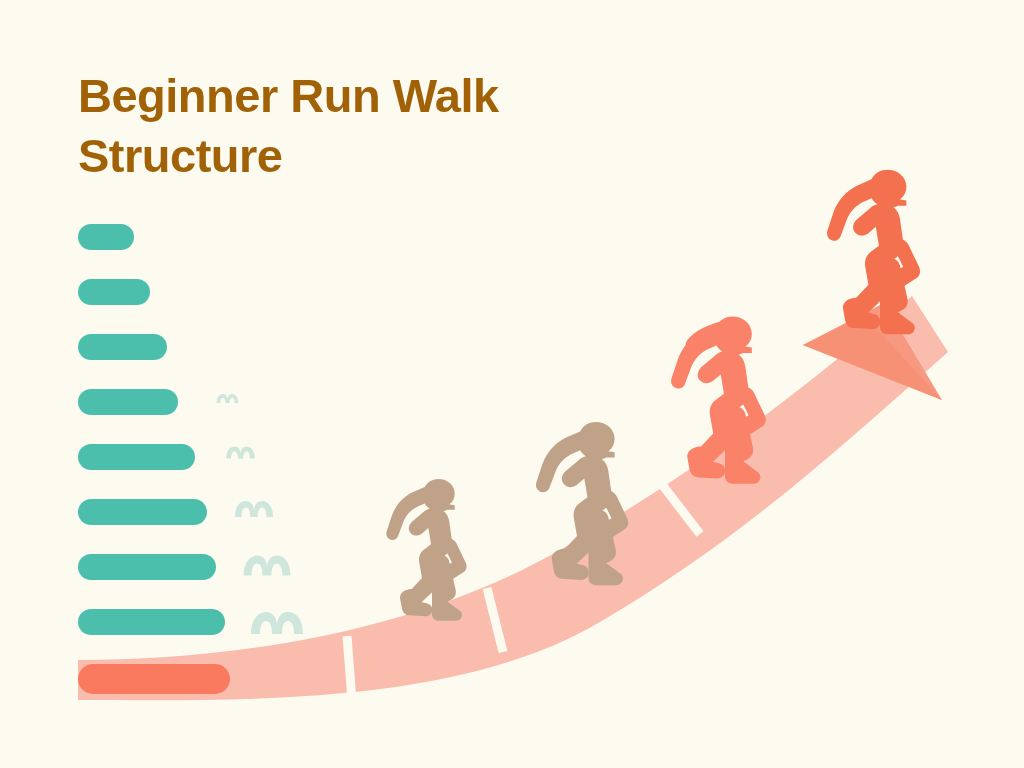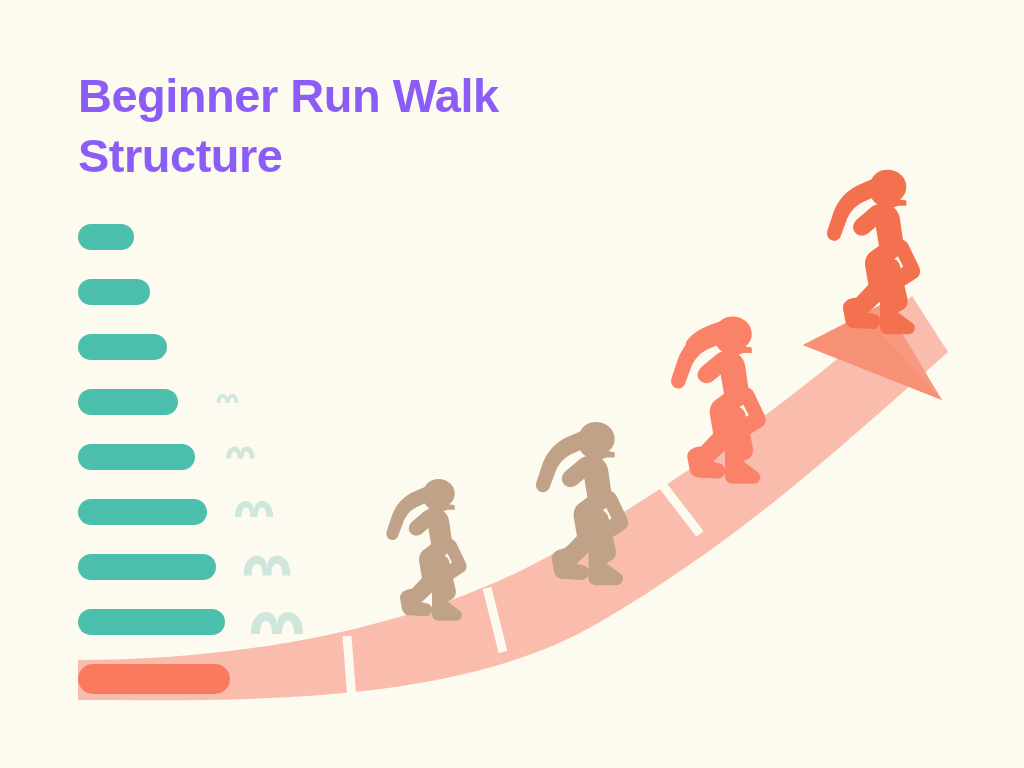--- a/index.html
+++ b/index.html
@@ -35,21 +35,21 @@
     top: 0;
     width: 1024px;
     height: 768px;
   }
 </style>
 </head>
 <body>
 
 <div id="canvas" style="width: 1024px; height: 768px; background: rgb(253, 251, 239);">
 
-  <h1 id="title" style="color: #8b5cf6; font-size: 47px;">Beginner Run Walk
+  <h1 id="title" style="color: #a16207; font-size: 47px;">Beginner Run Walk
 Structure</h1>
 
   <svg id="art" viewBox="0 0 1024 768" xmlns="http://www.w3.org/2000/svg">
 
     <defs>
 
       <symbol id="sym-runner-man" viewBox="0 0 110 160">
         <path d="M62 4 C72 4 80 11 80 20 C80 25 78 29 74 32 L80 33 L80 38 L72 38 C70 39 67 40 63 40
                  C56 40 50 36 47 31 L40 34 C33 37 27 43 24 50 L18 66 C17 70 13 72 10 71
                  C6 70 4 66 5 62 L11 44 C15 33 23 24 33 19 L47 13 C50 7 56 4 62 4 Z"></path>

